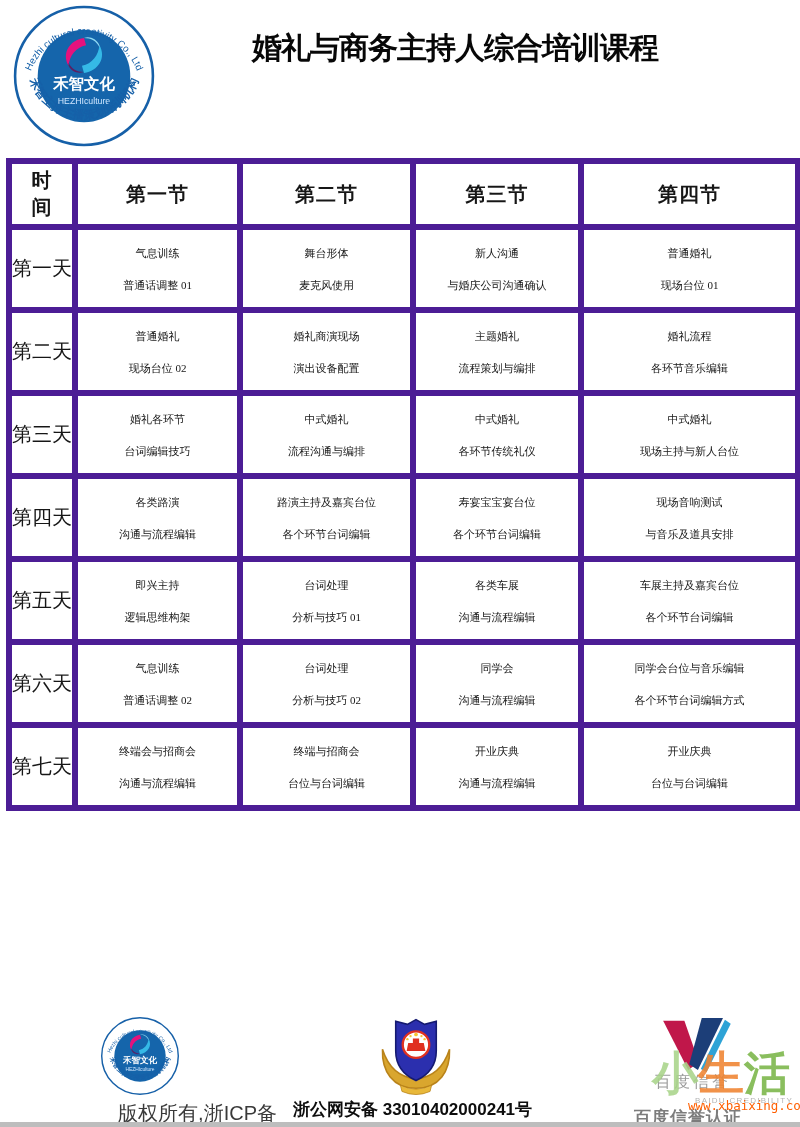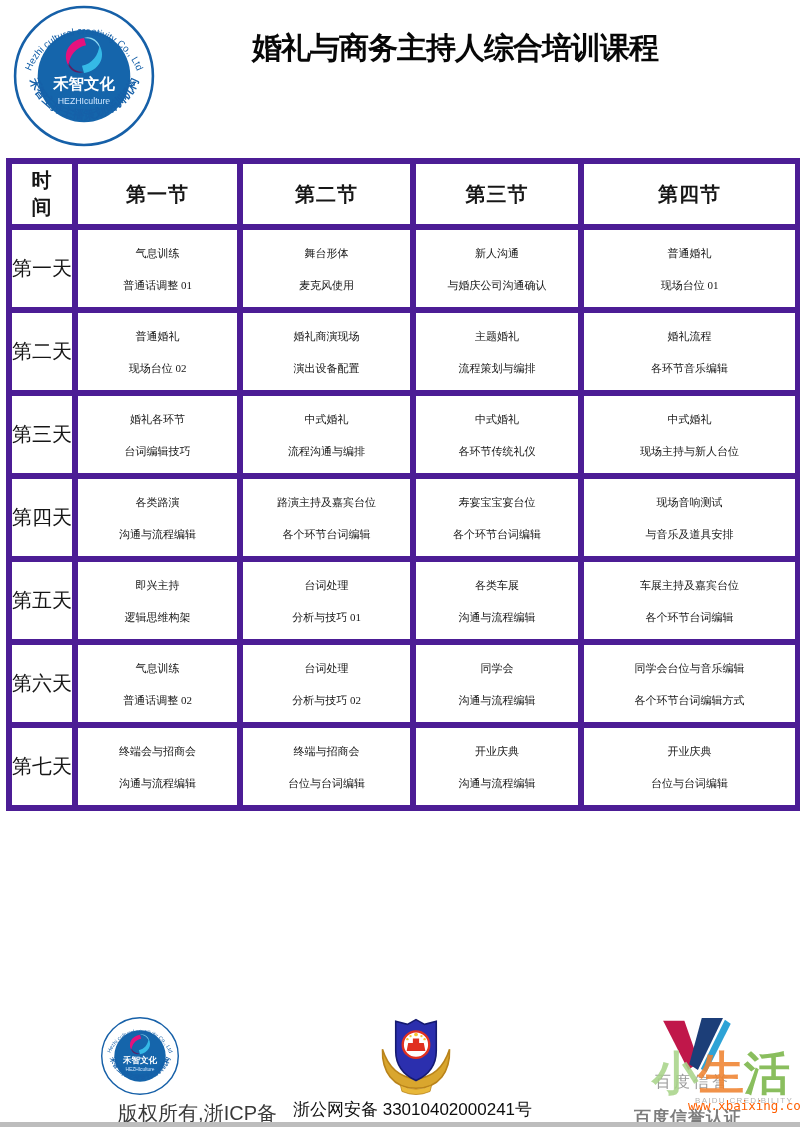--- a/index.html
+++ b/index.html
@@ -19,21 +19,21 @@
   table.schedule tbody td{height:77px;font-size:11px;}
   .ln{line-height:32px;white-space:nowrap;}
   
   .f-logo{position:absolute;left:100px;top:1016px;}
   .badge{position:absolute;left:377px;top:1012px;}
   .baidu-v{position:absolute;left:657px;top:1016px;}
   .copyright{position:absolute;left:37px;top:1100px;width:240px;text-align:right;
              font-family:"Liberation Sans","DejaVu Sans",sans-serif;font-size:20px;color:#3a3a3a;}
   .police-txt{position:absolute;left:285px;top:1098px;width:255px;text-align:center;
              font-family:"Liberation Sans","DejaVu Sans",sans-serif;font-size:17px;
-             font-weight:normal;color:#0d0d0d;}
+             font-weight:bold;color:#0d0d0d;}
   .baidu-name{position:absolute;left:655px;top:1072px;font-family:"Liberation Sans",sans-serif;
              font-size:16px;color:#9b9b9b;letter-spacing:3px;}
   .baidu-en{position:absolute;left:656px;top:1096px;font-family:"Liberation Sans",sans-serif;
              font-size:8px;color:#b3b3b3;letter-spacing:1.3px;margin-left:39px;}
   .baidu-cert{position:absolute;left:634px;top:1106px;font-family:"Liberation Sans",sans-serif;
              font-size:17px;font-weight:bold;color:#7c7c7c;letter-spacing:1px;}
   .wm{position:absolute;left:652px;top:1050px;display:flex;opacity:.88;
       font-family:"Liberation Sans",sans-serif;font-weight:bold;z-index:5;}
   .wm span{font-size:46px;line-height:46px;}
   .wm-url{position:absolute;left:688px;top:1098px;font-family:"DejaVu Sans Mono",monospace;

